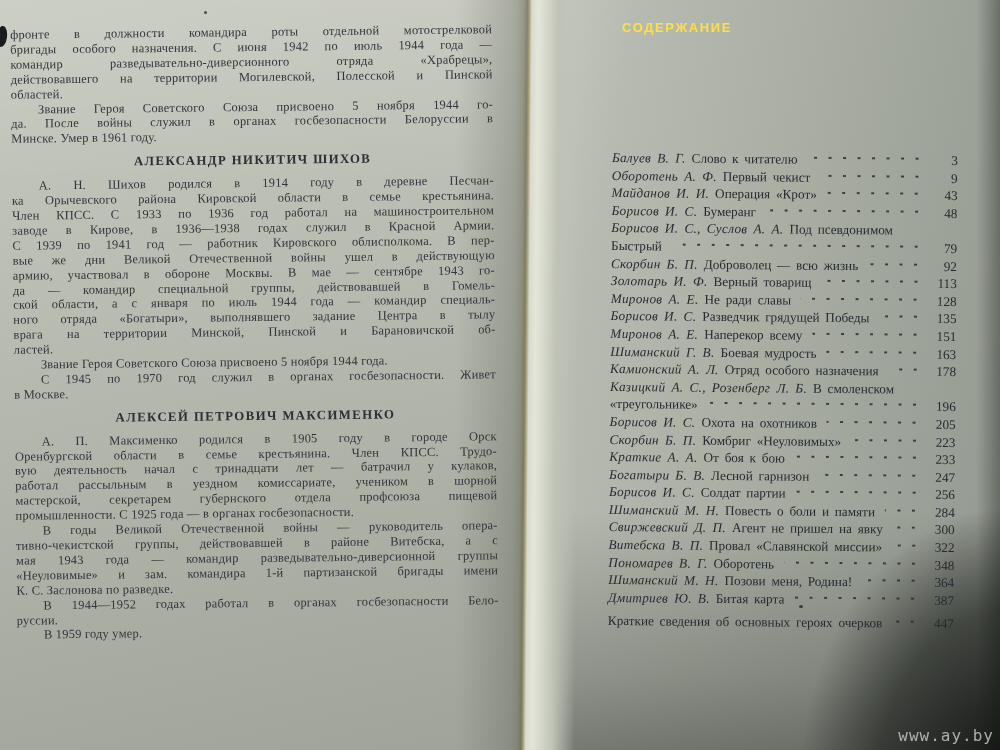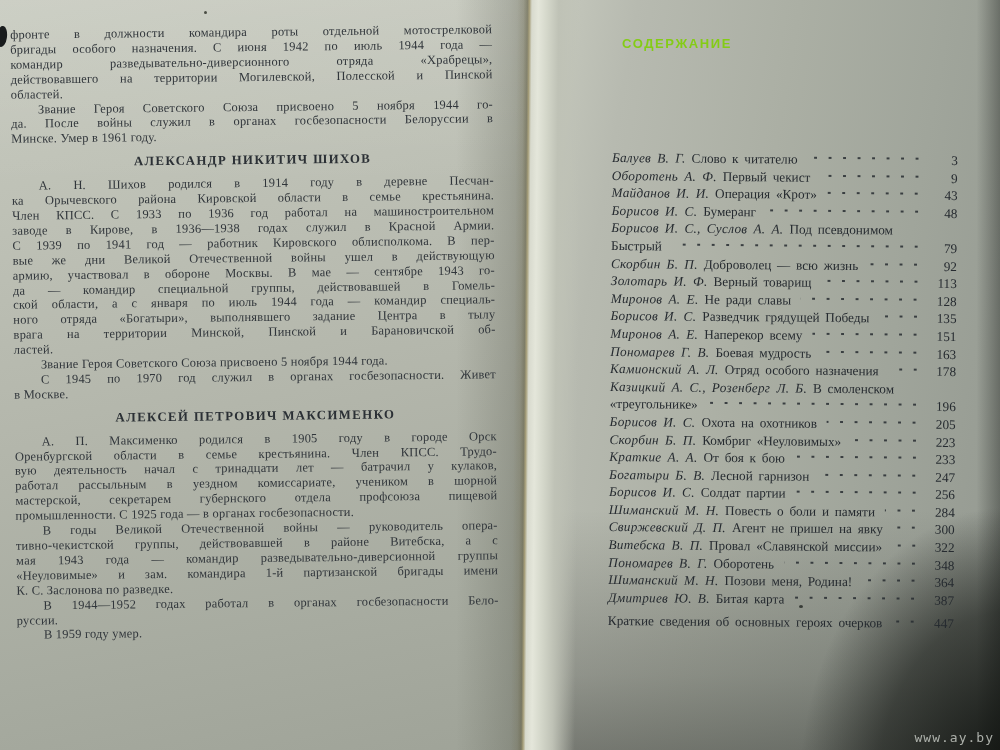--- a/index.html
+++ b/index.html
@@ -70,27 +70,27 @@
     text-align: center;
     font-weight: bold;
     font-size: 12.8px;
     letter-spacing: 1.4px;
     color: #2b3035;
     margin: 9px 0 8px 0;
   }
   
   .toc-title {
     position: absolute;
-    left: 622px; top: 36px;
+    left: 622px; top: 20px;
     z-index: 3;
     font-family: "Liberation Sans", sans-serif;
     font-weight: bold;
     font-size: 13px;
     letter-spacing: 1.6px;
-    color: #84cc16;
+    color: #fde047;
   }
   .toc {
     position: absolute;
     left: 612px; top: 149px;
     width: 346px;
     z-index: 3;
     transform: rotate(0.5deg);
     transform-origin: 0 0;
     color: #262b30;
     font-size: 13.2px;
@@ -116,21 +116,21 @@
     background-repeat: repeat-x;
     background-position: right center;
   }
   .toc-page { flex: 0 0 30px; text-align: right; }
   
   .watermark {
     position: absolute;
     right: 6px; bottom: 5px;
     z-index: 4;
     font-family: "DejaVu Sans Mono", monospace;
-    font-size: 13px;
+    font-size: 16px;
     letter-spacing: 1px;
     color: rgba(205,209,203,0.8);
     margin-top: 20px;
   }
   .blemish {
     position: absolute;
     left: -3px; top: 26px;
     width: 10px; height: 21px;
     z-index: 4;
     background: #191c1d;
@@ -240,21 +240,21 @@
         <span class="toc-text"><span class="toc-author">Борисов И. С.</span>Разведчик грядущей Победы</span>
         <span class="toc-lead"></span>
         <span class="toc-page">135</span>
       </div>
       <div class="toc-row">
         <span class="toc-text"><span class="toc-author">Миронов А. Е.</span>Наперекор всему</span>
         <span class="toc-lead"></span>
         <span class="toc-page">151</span>
       </div>
       <div class="toc-row">
-        <span class="toc-text"><span class="toc-author">Пономарев Г. В.</span>Боевая мудрость</span>
+        <span class="toc-text"><span class="toc-author">Шиманский Г. В.</span>Боевая мудрость</span>
         <span class="toc-lead"></span>
         <span class="toc-page">163</span>
       </div>
       <div class="toc-row">
         <span class="toc-text"><span class="toc-author">Камионский А. Л.</span>Отряд особого назначения</span>
         <span class="toc-lead"></span>
         <span class="toc-page">178</span>
       </div>
       <div class="toc-row">
         <span class="toc-text"><span class="toc-author">Казицкий А. С., Розенберг Л. Б.</span>В смоленском</span>

